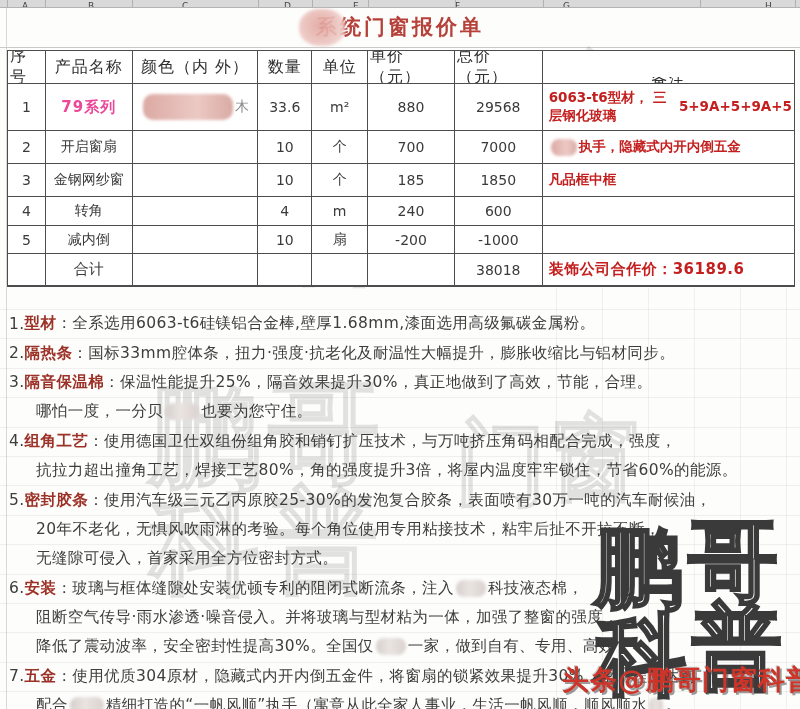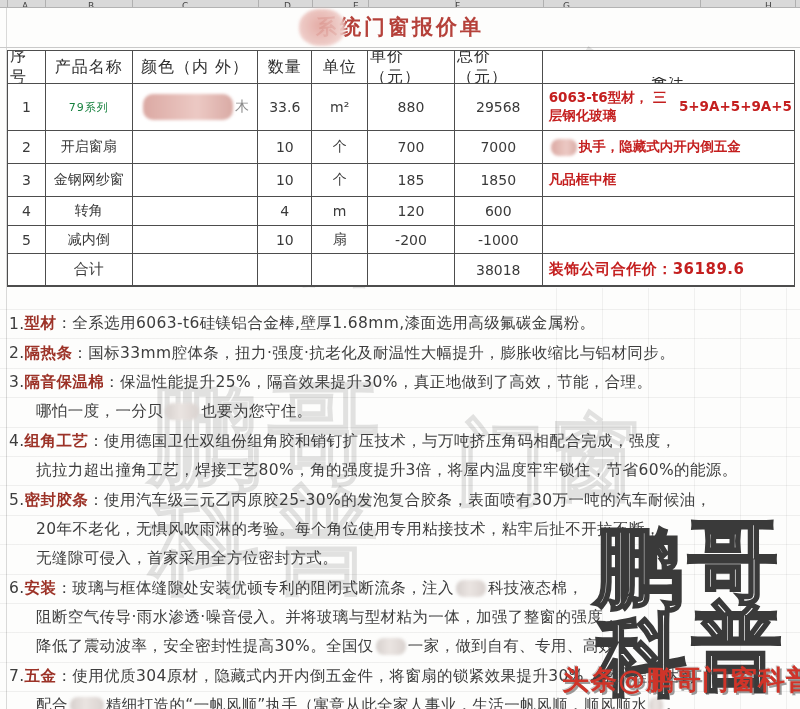--- a/index.html
+++ b/index.html
@@ -27,21 +27,21 @@
   
   .qtable { position:absolute; left:7px; top:50px; width:788px;
     border:1px solid #4d4d4d; border-bottom-width:2px; background:#fff; z-index:4; }
   .trow { display:flex; border-bottom:1px solid #4d4d4d; }
   .trow:last-child { border-bottom:none; }
   .tcell { border-right:1px solid #4d4d4d; display:flex; align-items:center;
     justify-content:center; font-size:14px; overflow:hidden; padding:1px 2px; }
   .tcell:last-child { border-right:none; }
   .tcell.head { font-size:16px; color:#2f2f2f; letter-spacing:1px; }
   .tcell.note { justify-content:flex-start; padding-left:6px; text-align:left; }
-  .prod-red { color:#15803d; font-weight:normal; font-size:11px; letter-spacing:1px; }
+  .prod-red { color:#ec4899; font-weight:bold; font-size:15px; letter-spacing:1px; }
   .note-text { color:#c41f1f; font-weight:bold; font-size:13.5px; line-height:1.3; }
   .total-note { font-size:15px; letter-spacing:.5px; }
   .colortail { color:#8b8b8b; font-size:14px; }
 
   
   .censor { display:inline-block; flex:none; height:17px; border-radius:8px; margin:0 2px;
     background:linear-gradient(90deg,#d6d0cd 0%,#eae4e1 45%,#d9d2cf 100%);
     filter:blur(1.4px); vertical-align:middle; }
   .censor.pink { background:linear-gradient(90deg,#dba9a3 0%,#ecc9c4 60%,#d9aaa4 100%); }
   .censor.big { height:26px; border-radius:10px; }
@@ -153,21 +153,21 @@
       <div class="tcell note" style="width: 252px;">
         <span class="note-text">凡品框中框</span>
       </div>
     </div>
     <div class="trow" style="height: 29px;">
       <div class="tcell" style="width: 38px;">4</div>
       <div class="tcell" style="width: 87px;">转角</div>
       <div class="tcell" style="width: 126px;"></div>
       <div class="tcell" style="width: 54px;">4</div>
       <div class="tcell" style="width: 56px;">m</div>
-      <div class="tcell" style="width: 87px;">120</div>
+      <div class="tcell" style="width: 87px;">240</div>
       <div class="tcell" style="width: 88px;">600</div>
       <div class="tcell note" style="width: 252px;"></div>
     </div>
     <div class="trow" style="height: 28px;">
       <div class="tcell" style="width: 38px;">5</div>
       <div class="tcell" style="width: 87px;">减内倒</div>
       <div class="tcell" style="width: 126px;"></div>
       <div class="tcell" style="width: 54px;">10</div>
       <div class="tcell" style="width: 56px;">扇</div>
       <div class="tcell" style="width: 87px;">-200</div>

